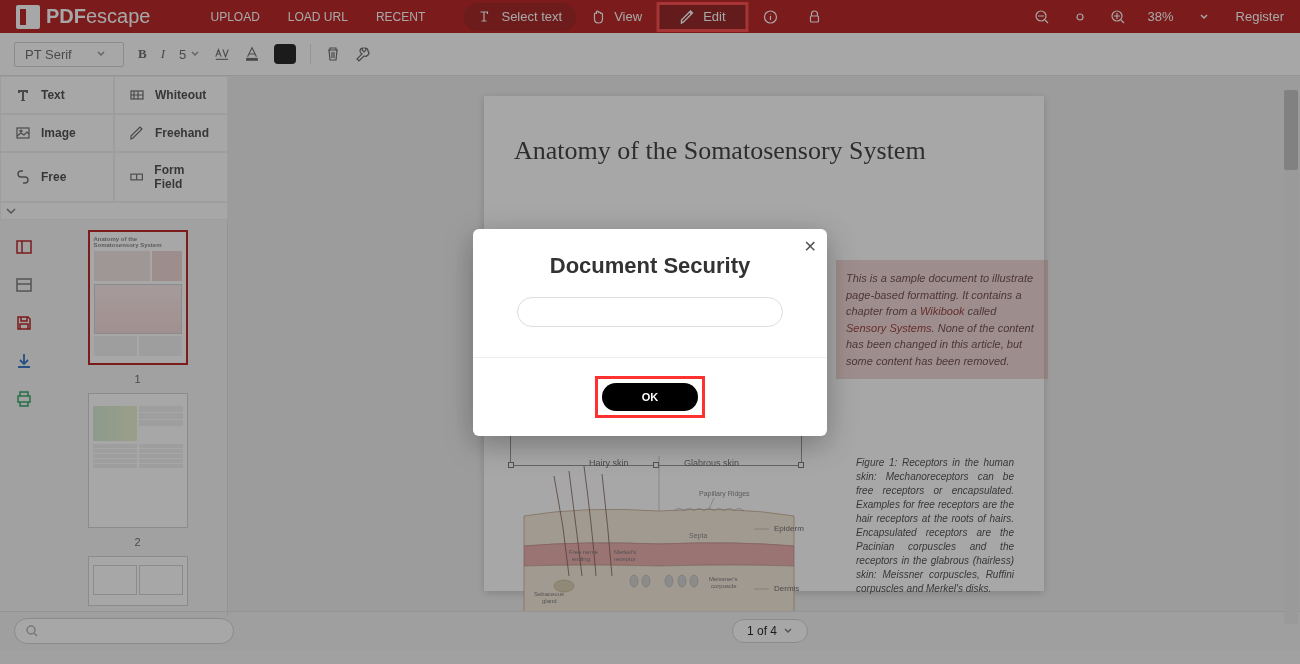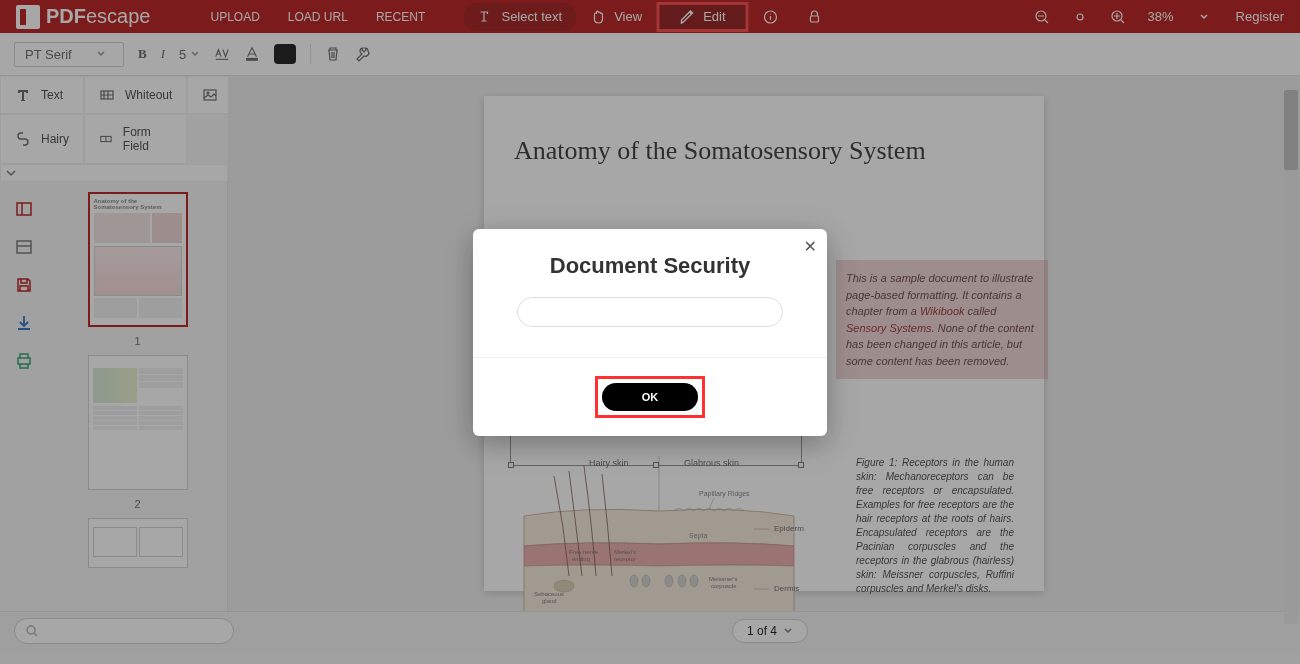--- a/index.html
+++ b/index.html
@@ -24,21 +24,21 @@
 .subtabs { display: flex; width: 228px; background: #efefef; height: 100%; }
 .subtab { flex:1; display:flex; align-items:center; justify-content:center; font-size: 13px; color:#666; cursor:pointer; }
 .subtab.active { background: #fff; color: #000; border-bottom: 3px solid #b00000; }
 .fmt-bar { display:flex; align-items:center; gap: 14px; padding: 0 14px; color:#555; font-size: 13px; }
 .font-select { border:1px solid #ccc; padding: 4px 10px; width: 110px; display:flex; align-items:center; border-radius: 2px; gap: 24px; }
 .size-select { display:flex; align-items:center; gap:4px; }
 .color-swatch { width:22px; height:20px; background:#000; border-radius:4px; }
 
 .main { display:flex; height: 535px; }
 .leftcol { width: 228px; display:flex; flex-direction:column; }
-.insert-grid { display:grid; grid-template-columns: 1fr 1fr 1fr 1fr; }
+.insert-grid { display:grid; grid-template-columns: 1fr 1fr; font-weight: bold; }
 .insert-btn { display:flex; align-items:center; gap:10px; padding: 10px 14px; font-size: 12px; color:#333; border:1px solid #eee; background:#fff; cursor:pointer; }
 .insert-chevron { text-align:center; padding: 4px; color:#666; background:#fff; border:1px solid #eee; }
 .side-icons { width: 48px; display:flex; flex-direction:column; align-items:center; gap:20px; padding-top: 18px; }
 .side-ico { width:18px; height:18px; color:#b00000; cursor:pointer; }
 .thumbs { flex:1; overflow:auto; padding: 10px 0; display:flex; flex-direction:column; align-items:center; gap:8px; }
 .thumb { width: 100px; height: 135px; background:#fff; border:1px solid #ccc; font-size:5px; padding:4px; color:#777; overflow:hidden; cursor:pointer; }
 .thumb.sel { border: 2px solid #b00000; }
 .thumb-label { font-size: 11px; color:#555; }
 .side-and-thumbs { display:flex; flex:1; border-right: 1px solid #ddd; }
 
@@ -228,21 +228,21 @@
       <div class="insert-btn">
           <svg width="16" height="16" viewBox="0 0 16 16" fill="none" stroke="#555" stroke-width="1.2">
             <path d="M2 14 L4 13 L13 4 L11 2 L2 11 Z"></path>
           </svg>
           <span>Freehand</span>
         </div>
       <div class="insert-btn">
           <svg width="16" height="16" viewBox="0 0 16 16" fill="none" stroke="#555" stroke-width="1.4">
             <path d="M6 8 Q3 8 3 5 Q3 2 6 2 L8 2 M10 8 Q13 8 13 11 Q13 14 10 14 L8 14 M6 8 L10 8"></path>
           </svg>
-          <span>Hairy</span>
+          <span>Free</span>
         </div>
       <div class="insert-btn">
           <svg width="16" height="16" viewBox="0 0 16 16" fill="none" stroke="#555" stroke-width="1.2">
             <rect x="2" y="5" width="12" height="6"></rect>
             <path d="M8 5 L8 11"></path>
           </svg>
           <span>Form Field</span>
         </div>
     </div>
     <div class="insert-chevron">

